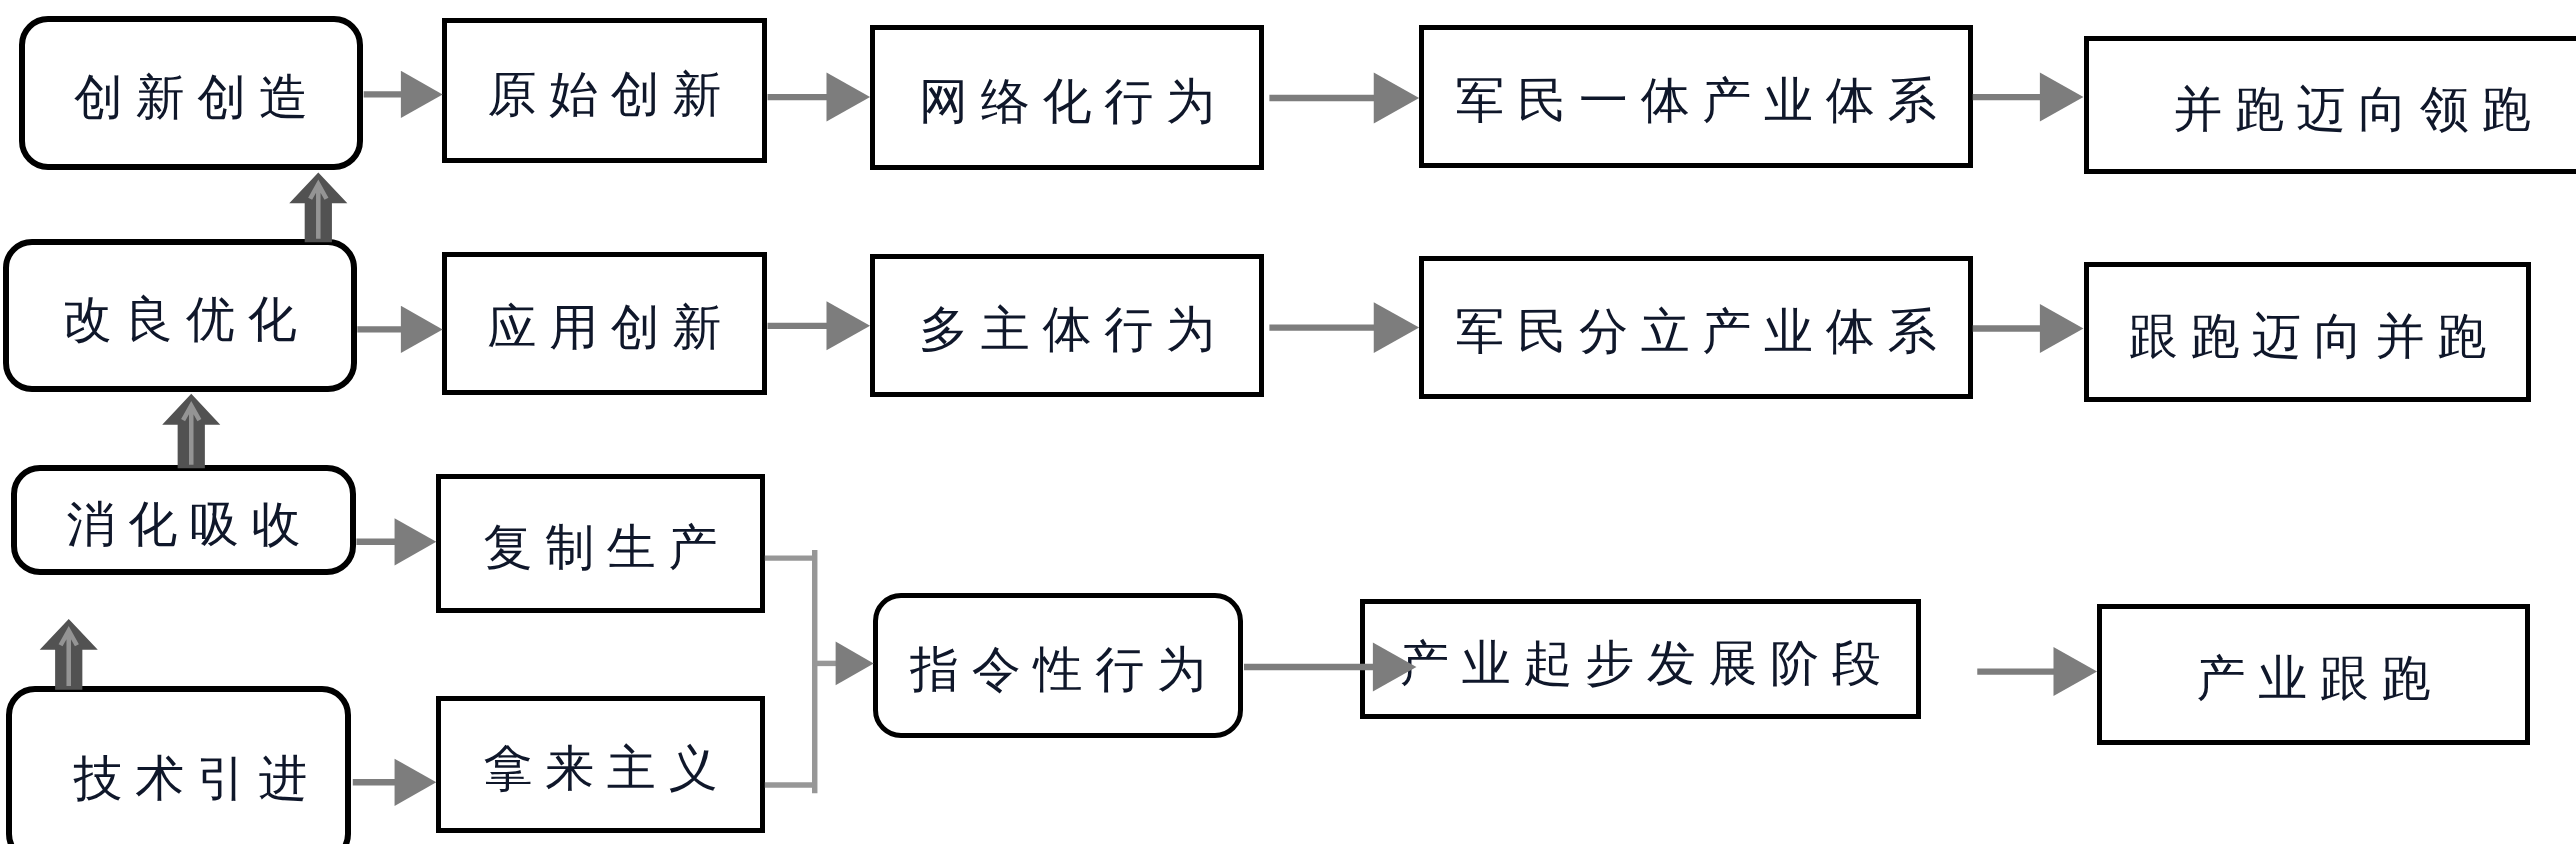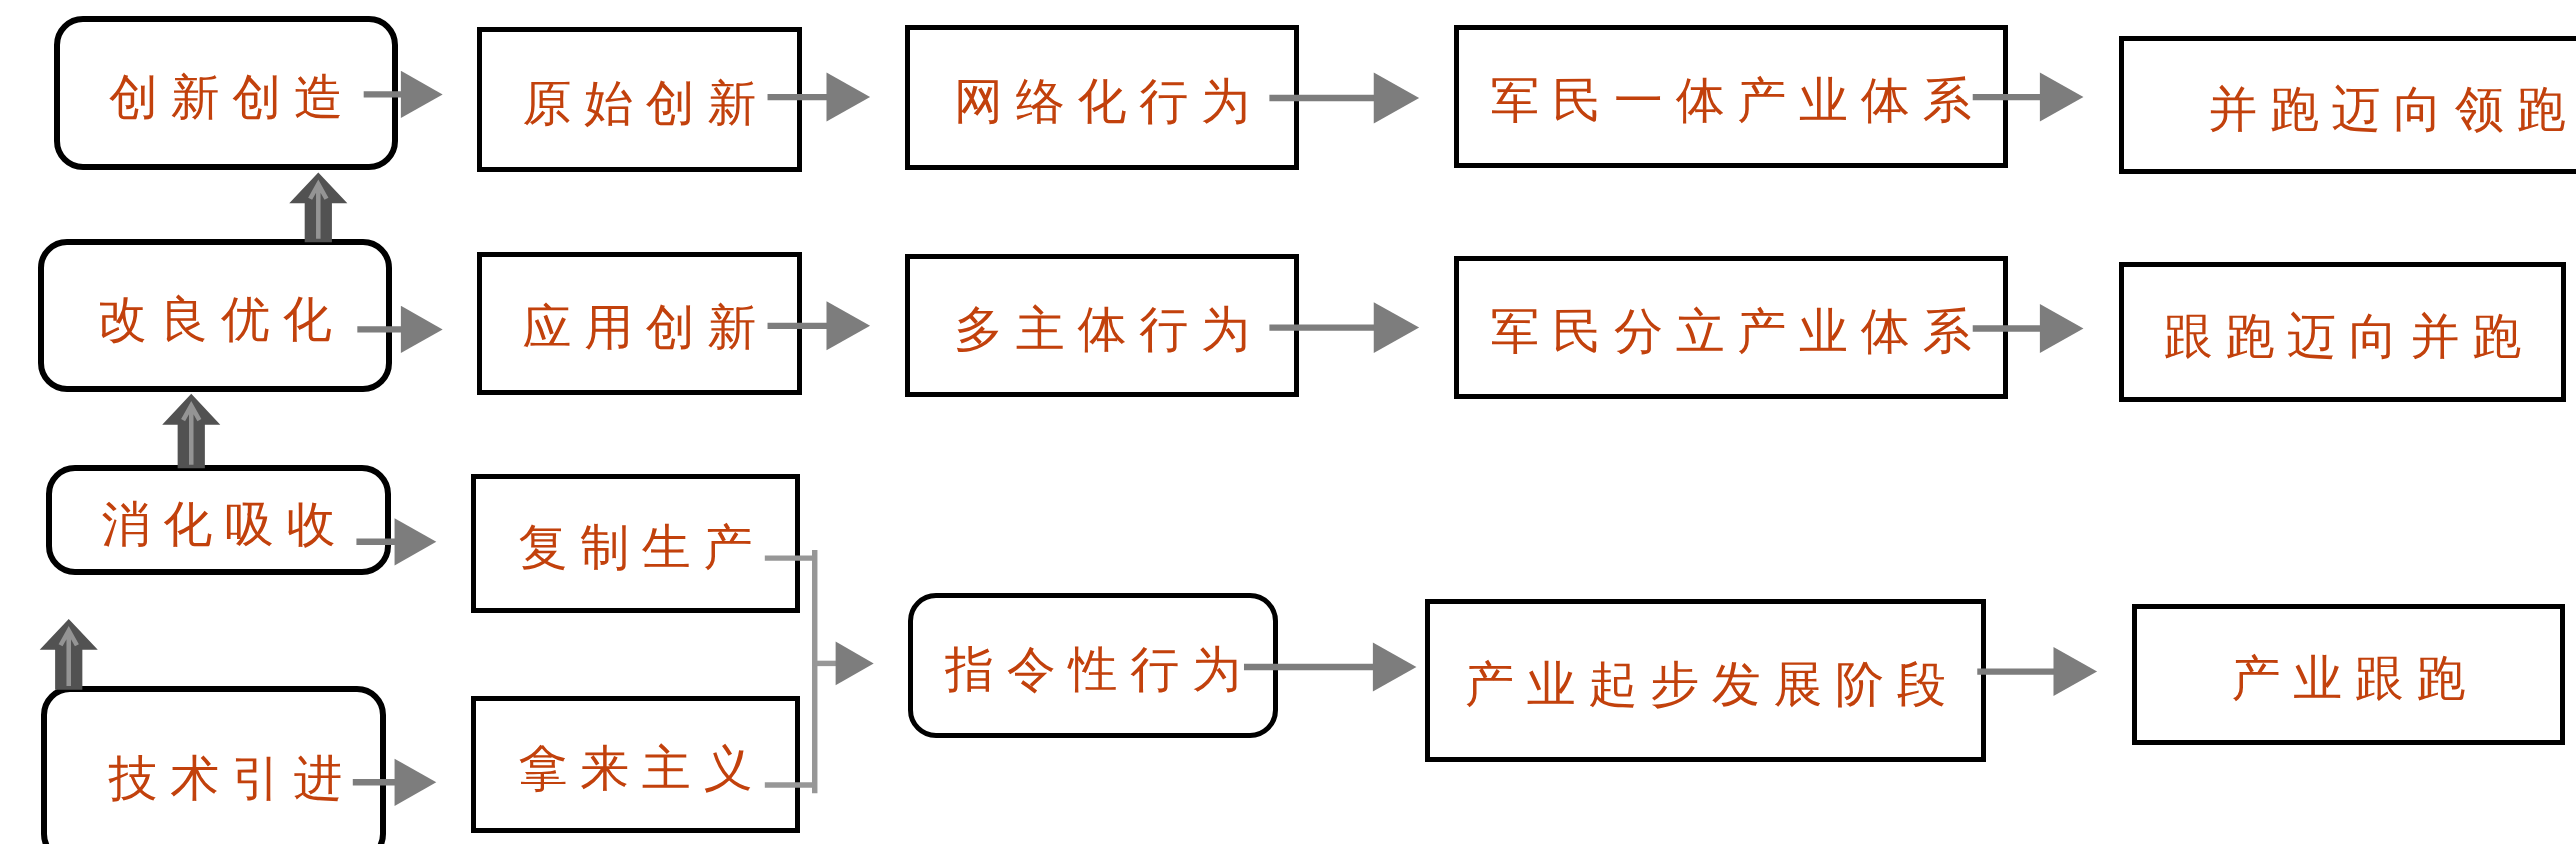--- a/index.html
+++ b/index.html
@@ -9,57 +9,56 @@
     background:#ffffff;
     font-family:"Liberation Serif","DejaVu Serif",serif;
     overflow:hidden;
   }
   .node{
     position:absolute;
     background:#ffffff;
     border:5.4px solid #000000;
     box-sizing:border-box;
     display:flex;align-items:center;justify-content:center;
-    font-size:49px;color:#c2410c;
+    font-size:49px;color:#0f172a;
     letter-spacing:12.7px;text-indent:12.7px;
     padding-top:9px;
     white-space:nowrap;
-    margin-left:35px;
   }
   .node.rounded{
     border-width:6.4px;
     border-radius:29px;
   }
   #connector-layer{
     position:absolute;left:0;top:0;width:2576px;height:844px;
     pointer-events:none;
   }
 </style>
 </head>
 <body>
 
 <div id="canvas">
 
   <div class="node rounded" style="left:19px;top:16.3px;width:344px;height:154px;">创新创造</div>
   <div class="node rounded" style="left:2.7px;top:239px;width:354px;height:153px;">改良优化</div>
   <div class="node rounded" style="left:11px;top:465px;width:345px;height:110px;">消化吸收</div>
   <div class="node rounded" style="left:6px;top:686px;width:345px;height:177px;padding-left:24px;">技术引进</div>
 
-  <div class="node" style="left:442px;top:27px;width:325px;height:145px;">原始创新</div>
+  <div class="node" style="left:442px;top:18px;width:325px;height:145px;">原始创新</div>
   <div class="node" style="left:442px;top:252px;width:325px;height:143px;">应用创新</div>
   <div class="node" style="left:436px;top:474px;width:329px;height:139px;">复制生产</div>
   <div class="node" style="left:436px;top:696px;width:329px;height:137px;">拿来主义</div>
 
   <div class="node" style="left:870px;top:24.5px;width:394px;height:145px;">网络化行为</div>
   <div class="node" style="left:870px;top:254px;width:394px;height:143px;">多主体行为</div>
   <div class="node" style="left:873px;top:593px;width:370px;height:145px;border-radius:28px;">指令性行为</div>
 
   <div class="node" style="left:1419px;top:24.5px;width:554px;height:143px;">军民一体产业体系</div>
   <div class="node" style="left:1419px;top:256px;width:554px;height:143px;">军民分立产业体系</div>
-  <div class="node" style="left:1390px;top:599px;width:561px;height:163px;">产业起步发展阶段</div>
+  <div class="node" style="left:1360px;top:599px;width:561px;height:120px;">产业起步发展阶段</div>
 
   <div class="node" style="left:2084px;top:36px;width:536px;height:138px;">并跑迈向领跑</div>
   <div class="node" style="left:2084px;top:262px;width:447px;height:140px;">跟跑迈向并跑</div>
   <div class="node" style="left:2097px;top:604px;width:433px;height:141px;text-align:center;">产业跟跑</div>
 
   <svg id="connector-layer" viewBox="0 0 2837 930" xmlns="http://www.w3.org/2000/svg">
 
     <g stroke="#7d7d7d" stroke-width="7" fill="#7d7d7d">
       <g>
         <line x1="400" y1="104" x2="446" y2="104"></line>

